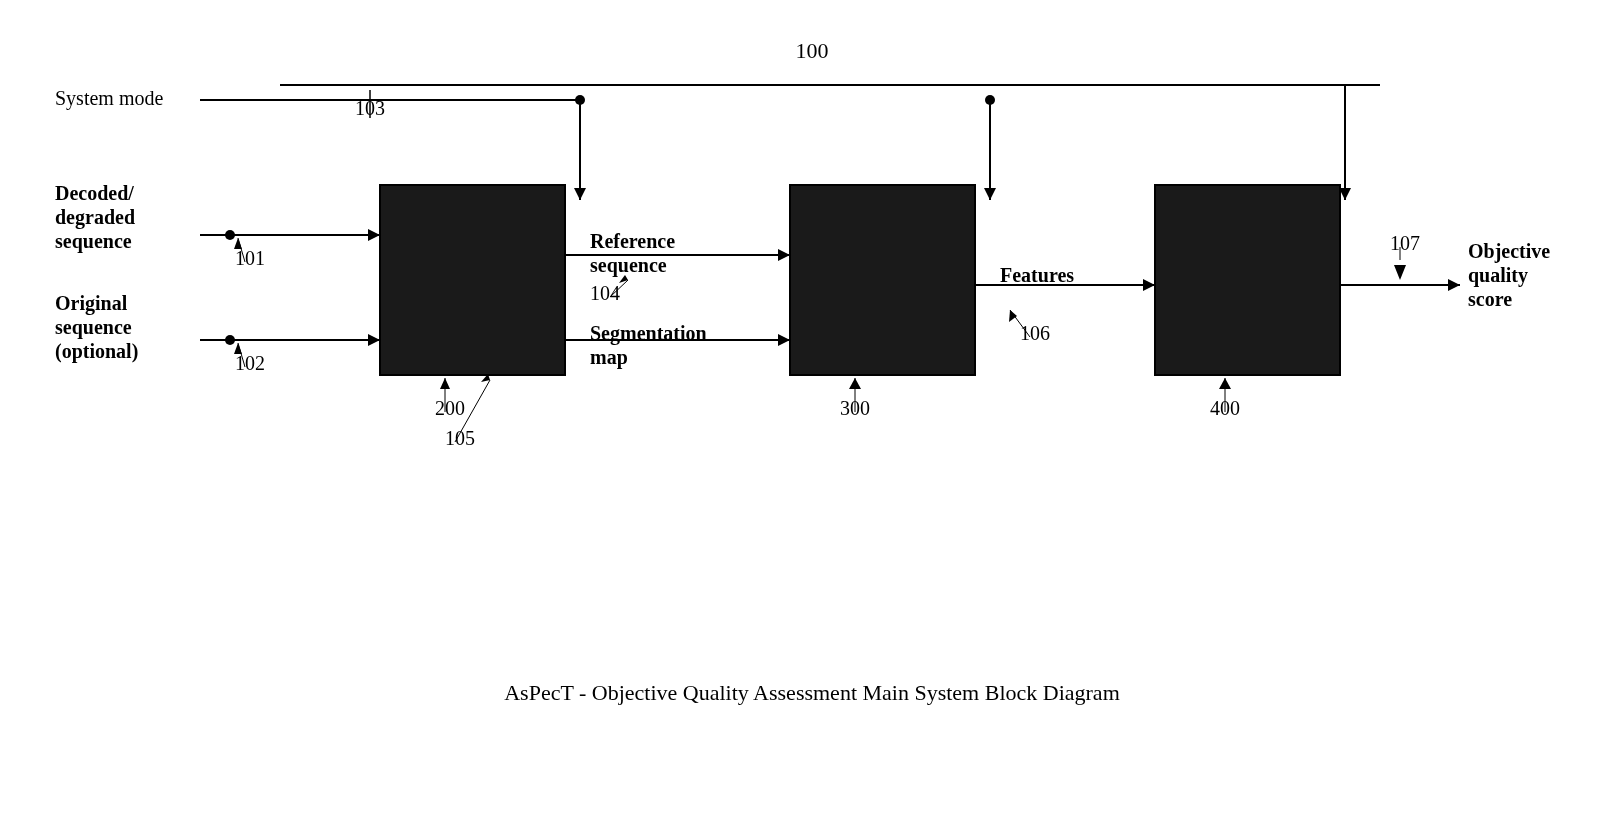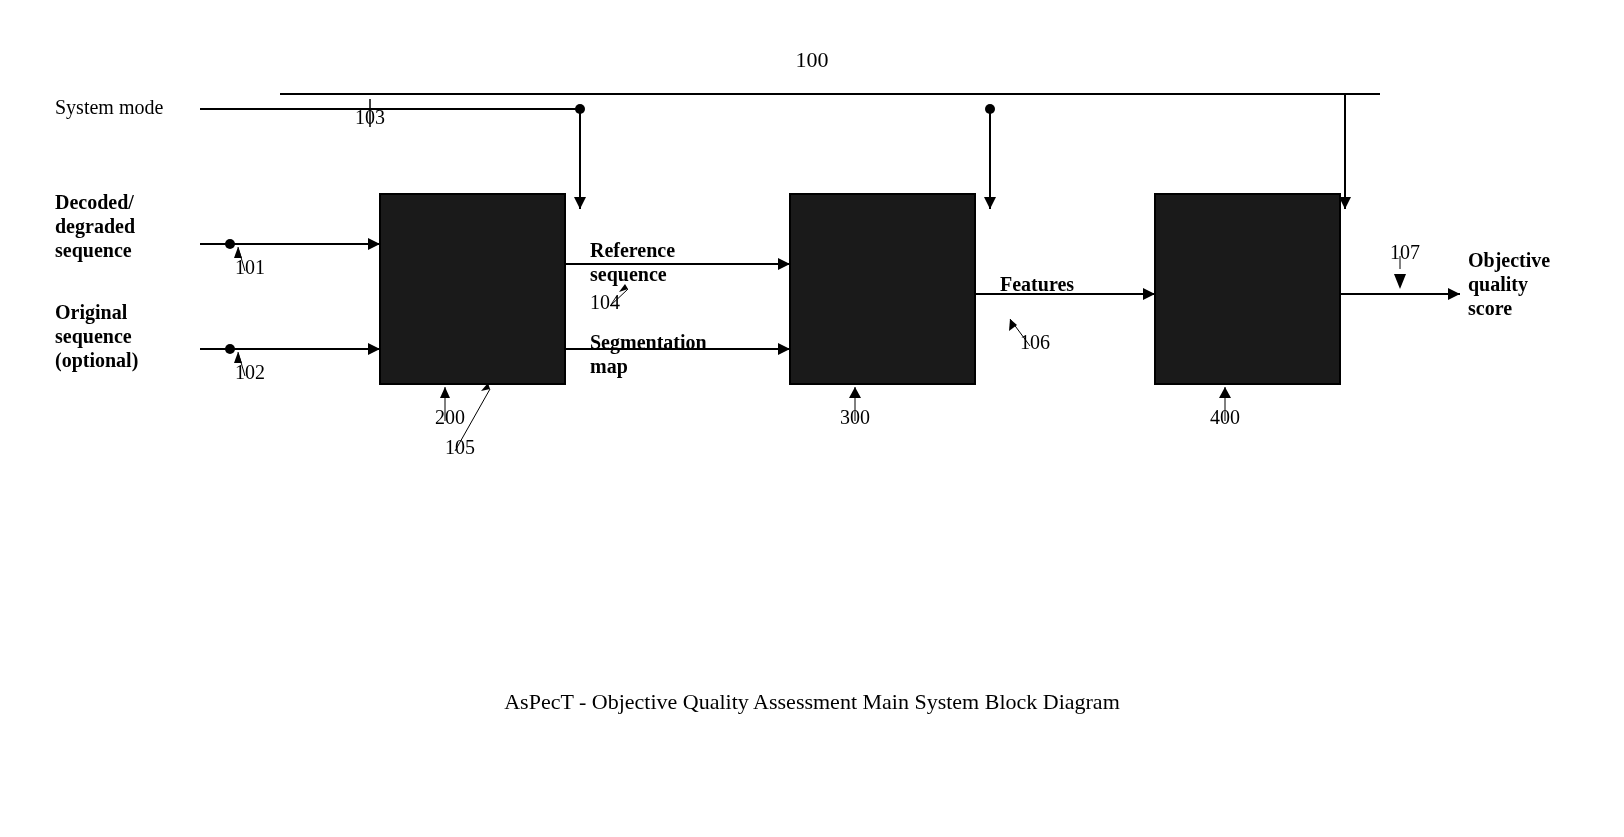--- a/index.html
+++ b/index.html
@@ -8,21 +8,20 @@
       font-family: Times New Roman, serif;
       width: 1624px;
       height: 837px;
       overflow: hidden;
       position: relative;
     }
     .diagram-container {
       position: relative;
       width: 1624px;
       height: 622px;
-      margin-top: 9px;
     }
     svg {
       position: absolute;
       top: 0;
       left: 0;
       width: 1624px;
       height: 837px;
     }
   </style>
 </head>

